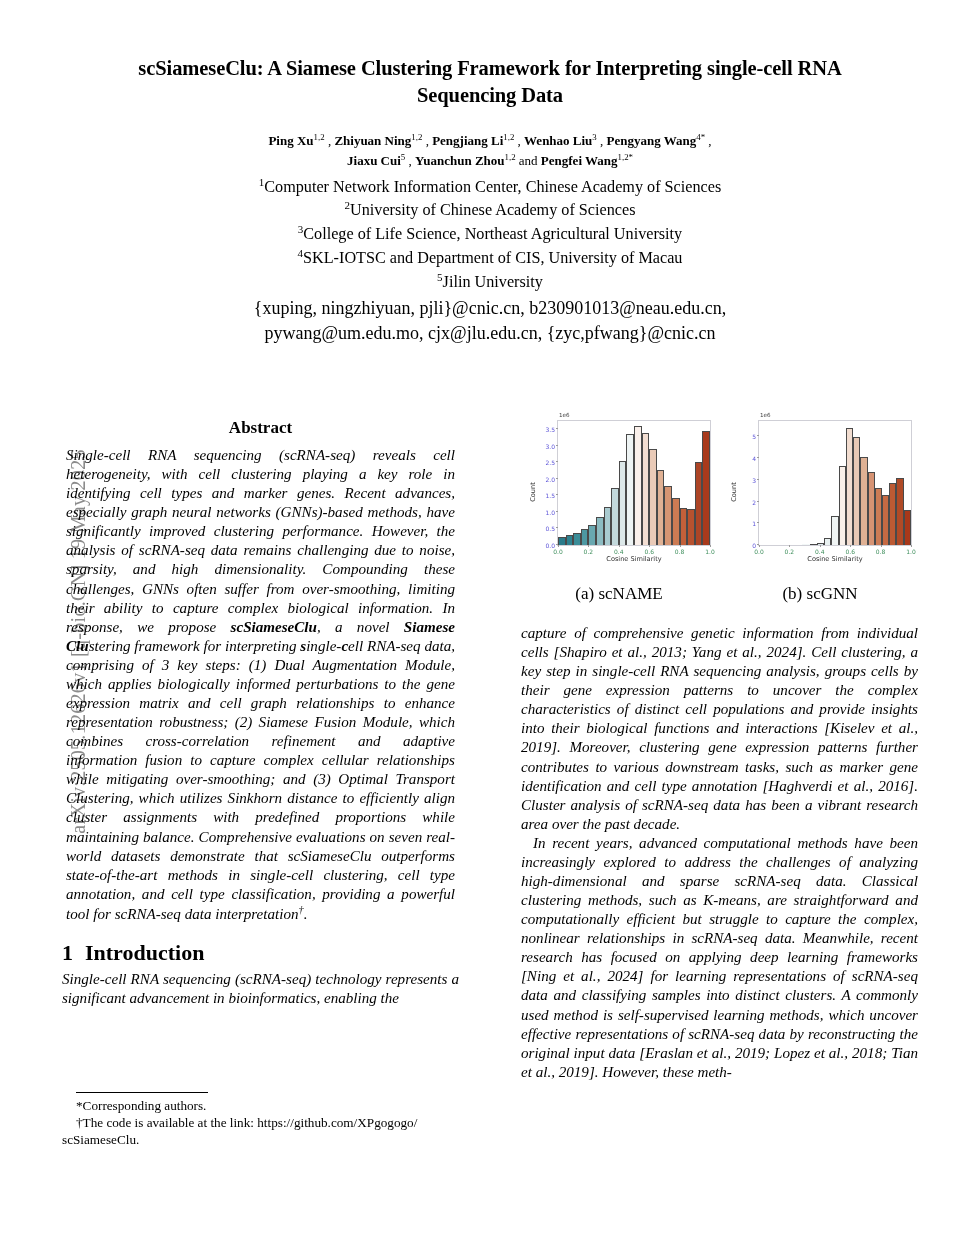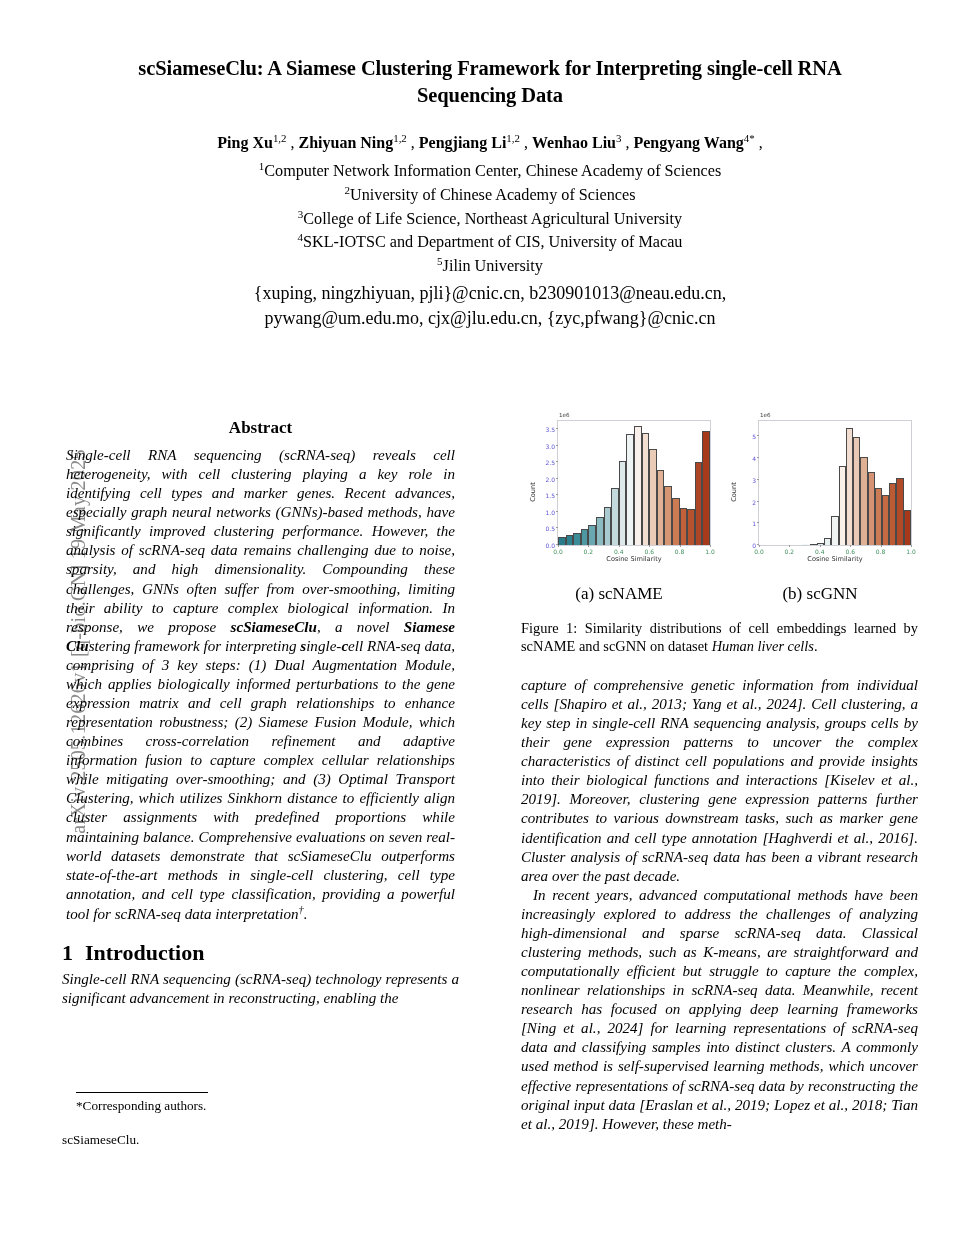--- a/index.html
+++ b/index.html
@@ -47,21 +47,21 @@
     font-size: 20.5px;
     font-weight: bold;
     text-align: center;
     line-height: 1.32;
     letter-spacing: -0.1px;
     margin: 0 26px;
   }
   #authors {
     margin-top: 22px;
     text-align: center;
-    font-size: 16px;
+    font-size: 13px;
     line-height: 1.42;
   }
   .au { font-weight: bold; }
   sup { font-size: 0.68em; vertical-align: super; font-weight: normal; }
   .au sup { font-weight: normal; }
   .plain { font-weight: normal; }
 
   #affiliations {
     margin-top: 4px;
     text-align: center;
@@ -263,20 +263,23 @@
 
 <div id="page">
 
   <div id="title-block">
     <h1 id="paper-title">scSiameseClu: A Siamese Clustering Framework for Interpreting single-cell RNA Sequencing Data</h1>
 
     <div id="authors">
       <div>
         <span class="au"><span>Ping Xu</span><sup>1,2</sup></span><span class="plain"> , </span><span class="au"><span>Zhiyuan Ning</span><sup>1,2</sup></span><span class="plain"> , </span><span class="au"><span>Pengjiang Li</span><sup>1,2</sup></span><span class="plain"> , </span><span class="au"><span>Wenhao Liu</span><sup>3</sup></span><span class="plain"> , </span><span class="au"><span>Pengyang Wang</span><sup>4*</sup></span><span class="plain"> ,</span>
       </div>
+      <div>
+        <span class="au"><span>Jiaxu Cui</span><sup>5</sup></span><span class="plain"> , </span><span class="au"><span>Yuanchun Zhou</span><sup>1,2</sup></span><span class="plain"> </span><span class="plain">and</span><span class="plain"> </span><span class="au"><span>Pengfei Wang</span><sup>1,2*</sup></span>
+      </div>
     </div>
 
     <div id="affiliations">
       <span class="aff"><sup>1</sup><span>Computer Network Information Center, Chinese Academy of Sciences</span></span>
       <span class="aff"><sup>2</sup><span>University of Chinese Academy of Sciences</span></span>
       <span class="aff"><sup>3</sup><span>College of Life Science, Northeast Agricultural University</span></span>
       <span class="aff"><sup>4</sup><span>SKL-IOTSC and Department of CIS, University of Macau</span></span>
       <span class="aff"><sup>5</sup><span>Jilin University</span></span>
     </div>
 
@@ -289,26 +292,26 @@
   <div id="columns">
 
     <div class="col" id="col-left">
       <h2 class="section-head">Abstract</h2>
       <p class="body abstract-body" id="abstract-para">Single-cell RNA sequencing (scRNA-seq) reveals cell heterogeneity, with cell clustering playing a key role in identifying cell types and marker genes. Recent advances, especially graph neural networks (GNNs)-based methods, have significantly improved clustering performance. However, the analysis of scRNA-seq data remains challenging due to noise, sparsity, and high dimensionality. Compounding these challenges, GNNs often suffer from over-smoothing, limiting their ability to capture complex biological information. In response, we propose <b>scSiameseClu</b>, a novel <b>Siamese Clu</b>stering framework for interpreting <b>s</b>ingle-<b>c</b>ell RNA-seq data, comprising of 3 key steps: (1) Dual Augmentation Module, which applies biologically informed perturbations to the gene expression matrix and cell graph relationships to enhance representation robustness; (2) Siamese Fusion Module, which combines cross-correlation refinement and adaptive information fusion to capture complex cellular relationships while mitigating over-smoothing; and (3) Optimal Transport Clustering, which utilizes Sinkhorn distance to efficiently align cluster assignments with predefined proportions while maintaining balance. Comprehensive evaluations on seven real-world datasets demonstrate that scSiameseClu outperforms state-of-the-art methods in single-cell clustering, cell type annotation, and cell type classification, providing a powerful tool for scRNA-seq data interpretation<sup>†</sup>.</p>
 
       <div style="height:16px"></div>
       <h2 class="sec-numbered">
         <span class="num">1</span><span>Introduction</span>
       </h2>
-      <p class="body">Single-cell RNA sequencing (scRNA-seq) technology represents a significant advancement in reconstructing, enabling the</p>
+      <p class="body">Single-cell RNA sequencing (scRNA-seq) technology represents a significant advancement in bioinformatics, enabling the</p>
 
       <div id="footnote-zone">
         <div id="footnote-rule"></div>
         <p class="footnote"><span class="fn-indent">*Corresponding authors.</span></p>
-        <p class="footnote"><br><span>scSiameseClu.</span></p>
+        <p class="footnote"><span class="fn-indent">†The code is available at the link: https://github.com/XPgogogo/</span><br><span>scSiameseClu.</span></p>
       </div>
     </div>
 
     <div class="col" id="col-right">
 
       <div id="figure-1">
         <div id="charts-row">
 
           <div class="chart-cell">
             <div class="plot-box">
@@ -432,21 +435,20 @@
                     <div class="xtickmark" style="left: 100%;"></div>
                   </div>
               </div>
               <div class="xlabel">Cosine Similarity</div>
             </div>
             <div class="subcaption">(b) scGNN</div>
           </div>
 
         </div>
 
-        <p id="fig-caption">Figure 1: Similarity distributions of cell embeddings learned by scNAME and scGNN on dataset <i>Human liver cells</i>.</p>
       </div>
 
       <div id="right-body">
         <p class="body">capture of comprehensive genetic information from individual cells [Shapiro et al., 2013; Yang et al., 2024]. Cell clustering, a key step in single-cell RNA sequencing analysis, groups cells by their gene expression patterns to uncover the complex characteristics of distinct cell populations and provide insights into their biological functions and interactions [Kiselev et al., 2019]. Moreover, clustering gene expression patterns further contributes to various downstream tasks, such as marker gene identification and cell type annotation [Haghverdi et al., 2016]. Cluster analysis of scRNA-seq data has been a vibrant research area over the past decade.</p>
         <p class="body indent">In recent years, advanced computational methods have been increasingly explored to address the challenges of analyzing high-dimensional and sparse scRNA-seq data. Classical clustering methods, such as K-means, are straightforward and computationally efficient but struggle to capture the complex, nonlinear relationships in scRNA-seq data. Meanwhile, recent research has focused on applying deep learning frameworks [Ning et al., 2024] for learning representations of scRNA-seq data and classifying samples into distinct clusters. A commonly used method is self-supervised learning methods, which uncover effective representations of scRNA-seq data by reconstructing the original input data [Eraslan et al., 2019; Lopez et al., 2018; Tian et al., 2019]. However, these meth-</p>
       </div>
 
     </div>
   </div>
 </div>

